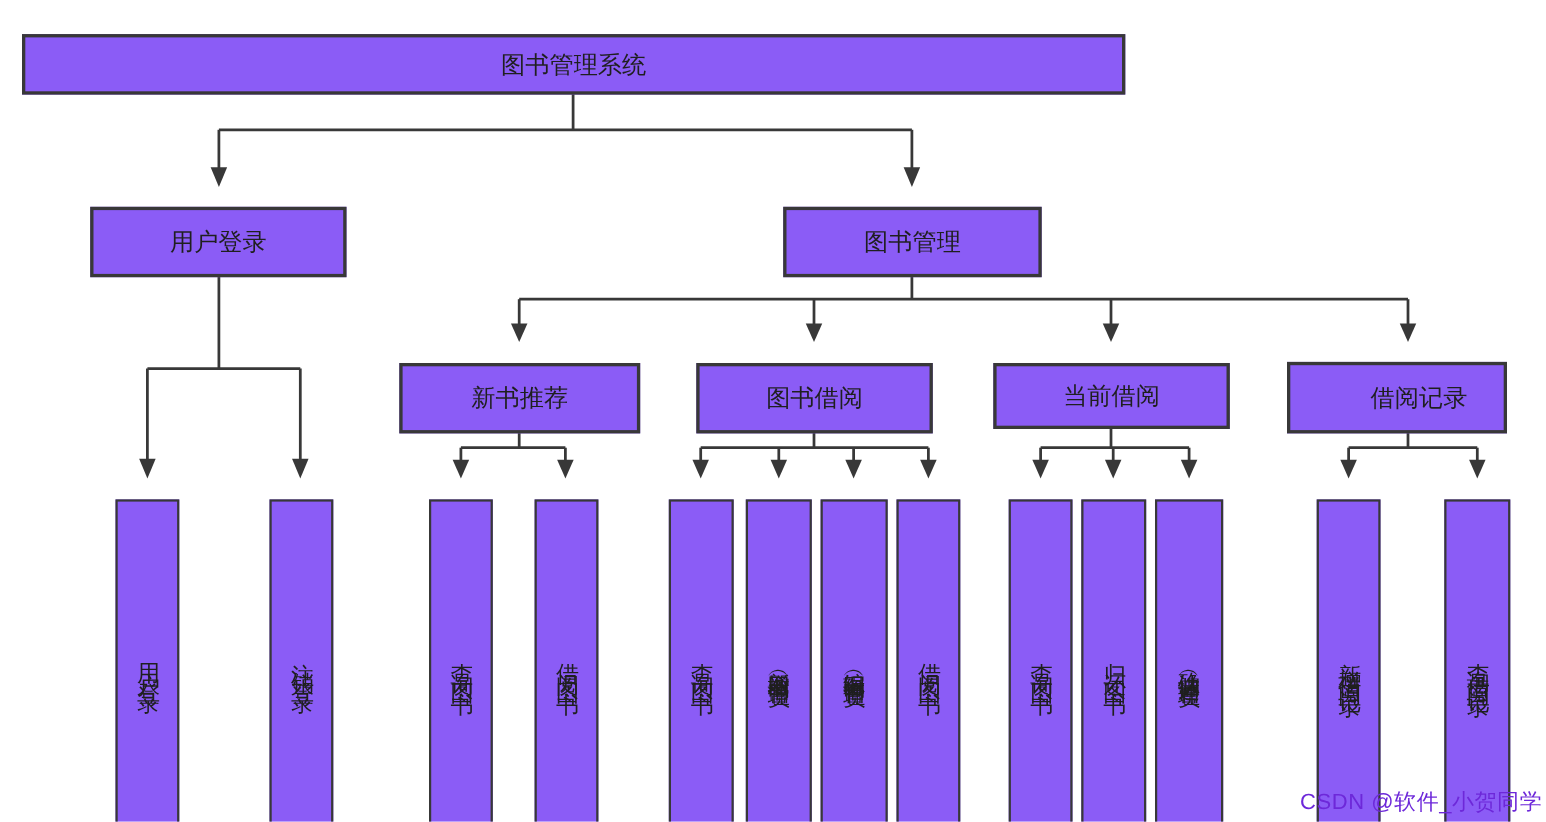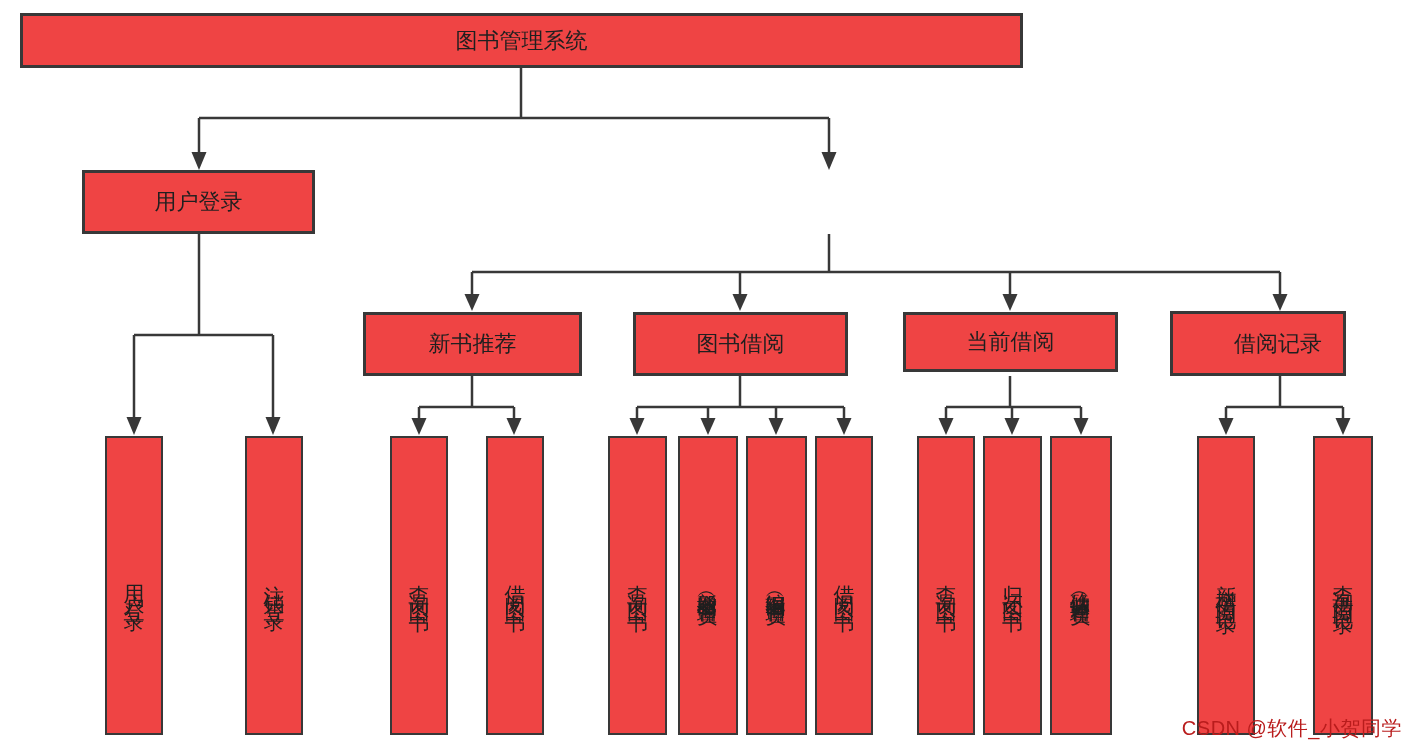--- a/index.html
+++ b/index.html
@@ -8,42 +8,43 @@
     width:1405px;height:747px;
     background:#ffffff;
     font-family:"Liberation Sans", sans-serif;
     overflow:hidden;
   }
   .connectors{position:absolute;left:0;top:0;width:1405px;height:747px;}
   .box{
     position:absolute;
     box-sizing:border-box;
     border:3px solid #383838;
-    background:#ef4444;
+    background:#8b5cf6;
     display:flex;align-items:center;justify-content:center;
     font-size:22px;color:#1f1f1f;
     z-index:2;
     white-space:nowrap;
+    margin-top:18px;
   }
   .leaf{
     border-width:2.5px;
     writing-mode:vertical-rl;
     text-orientation:mixed;
     font-size:21px;
     letter-spacing:9px;
     top:436px;height:299px;
     white-space:normal;
   }
   .leaf.l6{letter-spacing:6px;}
   .leaf.l8{letter-spacing:2px;font-size:20px;}
   .watermark{
     position:absolute;
     right:3px;top:715px;
     font-size:20px;
-    color:#b91c1c;
+    color:#6d28d9;
     letter-spacing:0.5px;
     z-index:5;
   }
 </style>
 </head>
 <body>
 
 <div class="canvas">
 
   <svg class="connectors" viewBox="0 0 1405 747" xmlns="http://www.w3.org/2000/svg">
@@ -108,25 +109,26 @@
       <polygon points="1004.5,418 1019.5,418 1012,435"></polygon>
       <polygon points="1073.5,418 1088.5,418 1081,435"></polygon>
       <polygon points="1218.5,418 1233.5,418 1226,435"></polygon>
       <polygon points="1335.5,418 1350.5,418 1343,435"></polygon>
     </g>
   </svg>
 
   <div class="box" style="left:20px;top:13px;width:1003px;height:55px;">图书管理系统</div>
 
   <div class="box" style="left:82px;top:170px;width:233px;height:64px;">用户登录</div>
+  <div class="box" style="left:712px;top:170px;width:235px;height:64px;">图书管理</div>
 
   <div class="box" style="left:633px;top:312px;width:215px;height:64px;">图书借阅</div>
   <div class="box" style="left:363px;top:312px;width:219px;height:64px;">新书推荐</div>
   <div class="box" style="left:903px;top:312px;width:215px;height:60px;">当前借阅</div>
-  <div class="box" style="left:1170px;top:311px;width:176px;height:65px;padding-left:40px;">借阅记录</div>
+  <div class="box" style="left:1170px;top:311px;width:200px;height:65px;padding-left:40px;">借阅记录</div>
 
   <div class="box leaf" style="left:105px;width:58px;">用户登录</div>
   <div class="box leaf" style="left:245px;width:58px;">注销登录</div>
 
   <div class="box leaf" style="left:390px;width:58px;">查询图书</div>
   <div class="box leaf" style="left:486px;width:58px;">借阅图书</div>
 
   <div class="box leaf" style="left:608px;width:59px;">查询图书</div>
   <div class="box leaf l8" style="left:678px;width:60px;">新增图书（管理员）</div>
   <div class="box leaf l8" style="left:746px;width:61px;">编辑图书（管理员）</div>

